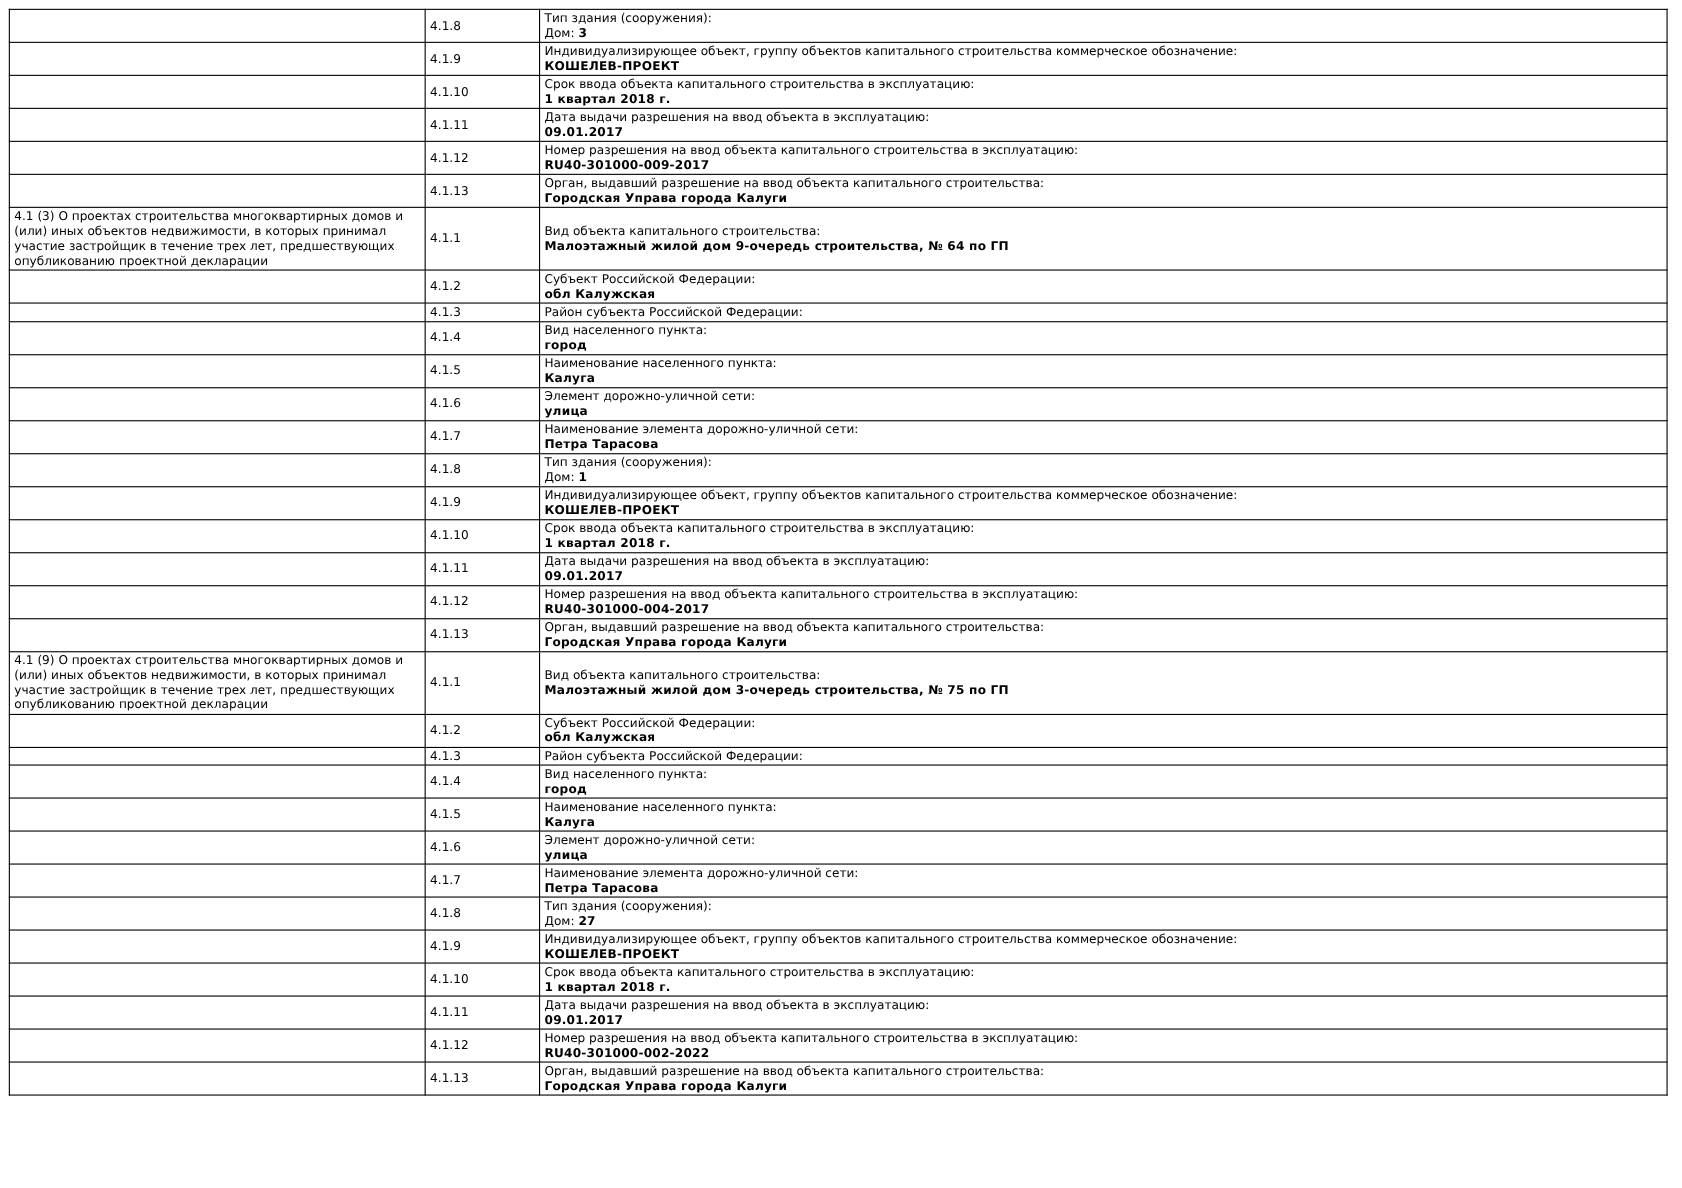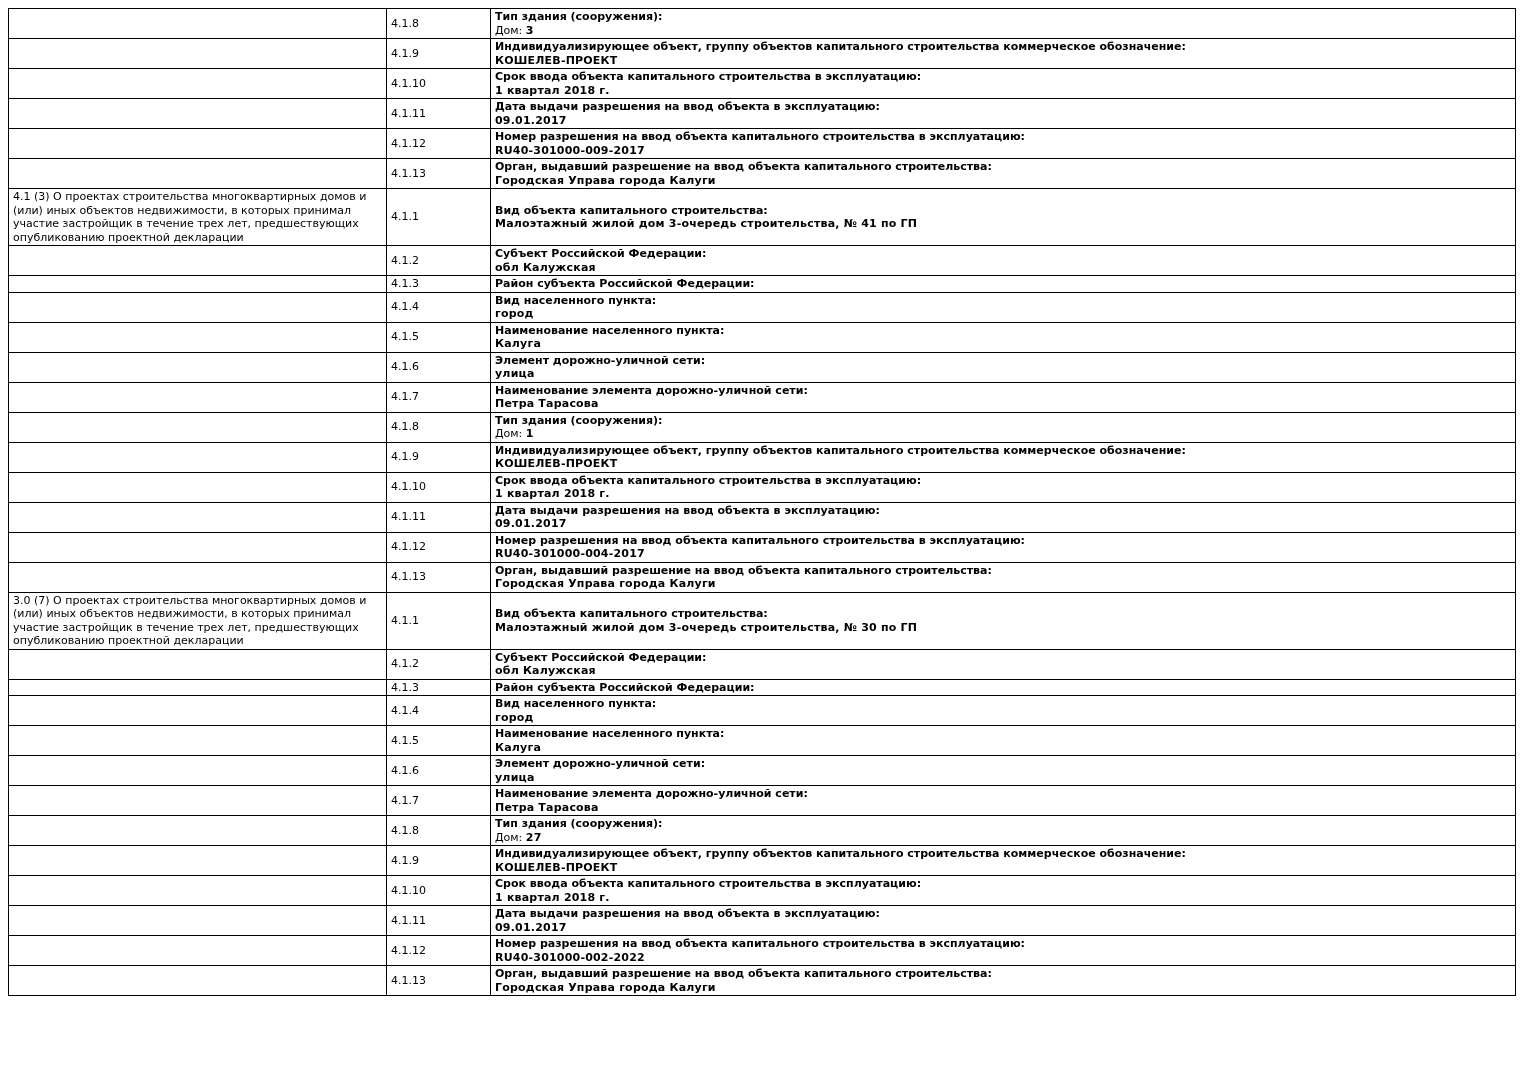--- a/index.html
+++ b/index.html
@@ -36,21 +36,21 @@
     vertical-align: top;
     padding-left: 3px;
   }
   td.col-code {
     vertical-align: middle;
   }
   td.col-content {
     vertical-align: middle;
   }
   .field-label {
-    font-weight: bold;
+    font-weight: normal;
   }
   .field-value {
     font-weight: normal;
   }
   .value-plain {
     font-weight: normal;
   }
   .value-bold {
     font-weight: bold;
     letter-spacing: 0.2px;
@@ -114,21 +114,21 @@
           <td class="col-content">
             <div class="field-label">Орган, выдавший разрешение на ввод объекта капитального строительства:</div>
             <div class="field-value"><span class="value-bold">Городская Управа города Калуги</span></div>
           </td>
         </tr>
         <tr>
           <td class="col-section">4.1 (3) О проектах строительства многоквартирных домов и (или) иных объектов недвижимости, в которых принимал участие застройщик в течение трех лет, предшествующих опубликованию проектной декларации</td>
           <td class="col-code">4.1.1</td>
           <td class="col-content">
             <div class="field-label">Вид объекта капитального строительства:</div>
-            <div class="field-value"><span class="value-bold">Малоэтажный жилой дом 3-очередь строительства, № 41 по ГП</span></div>
+            <div class="field-value"><span class="value-bold">Малоэтажный жилой дом 9-очередь строительства, № 64 по ГП</span></div>
           </td>
         </tr>
         <tr>
           <td class="col-section"></td>
           <td class="col-code">4.1.2</td>
           <td class="col-content">
             <div class="field-label">Субъект Российской Федерации:</div>
             <div class="field-value"><span class="value-bold">обл Калужская</span></div>
           </td>
         </tr>
@@ -213,25 +213,25 @@
         </tr>
         <tr>
           <td class="col-section"></td>
           <td class="col-code">4.1.13</td>
           <td class="col-content">
             <div class="field-label">Орган, выдавший разрешение на ввод объекта капитального строительства:</div>
             <div class="field-value"><span class="value-bold">Городская Управа города Калуги</span></div>
           </td>
         </tr>
         <tr>
-          <td class="col-section">3.0 (7) О проектах строительства многоквартирных домов и (или) иных объектов недвижимости, в которых принимал участие застройщик в течение трех лет, предшествующих опубликованию проектной декларации</td>
+          <td class="col-section">4.1 (9) О проектах строительства многоквартирных домов и (или) иных объектов недвижимости, в которых принимал участие застройщик в течение трех лет, предшествующих опубликованию проектной декларации</td>
           <td class="col-code">4.1.1</td>
           <td class="col-content">
             <div class="field-label">Вид объекта капитального строительства:</div>
-            <div class="field-value"><span class="value-bold">Малоэтажный жилой дом 3-очередь строительства, № 30 по ГП</span></div>
+            <div class="field-value"><span class="value-bold">Малоэтажный жилой дом 3-очередь строительства, № 75 по ГП</span></div>
           </td>
         </tr>
         <tr>
           <td class="col-section"></td>
           <td class="col-code">4.1.2</td>
           <td class="col-content">
             <div class="field-label">Субъект Российской Федерации:</div>
             <div class="field-value"><span class="value-bold">обл Калужская</span></div>
           </td>
         </tr>

